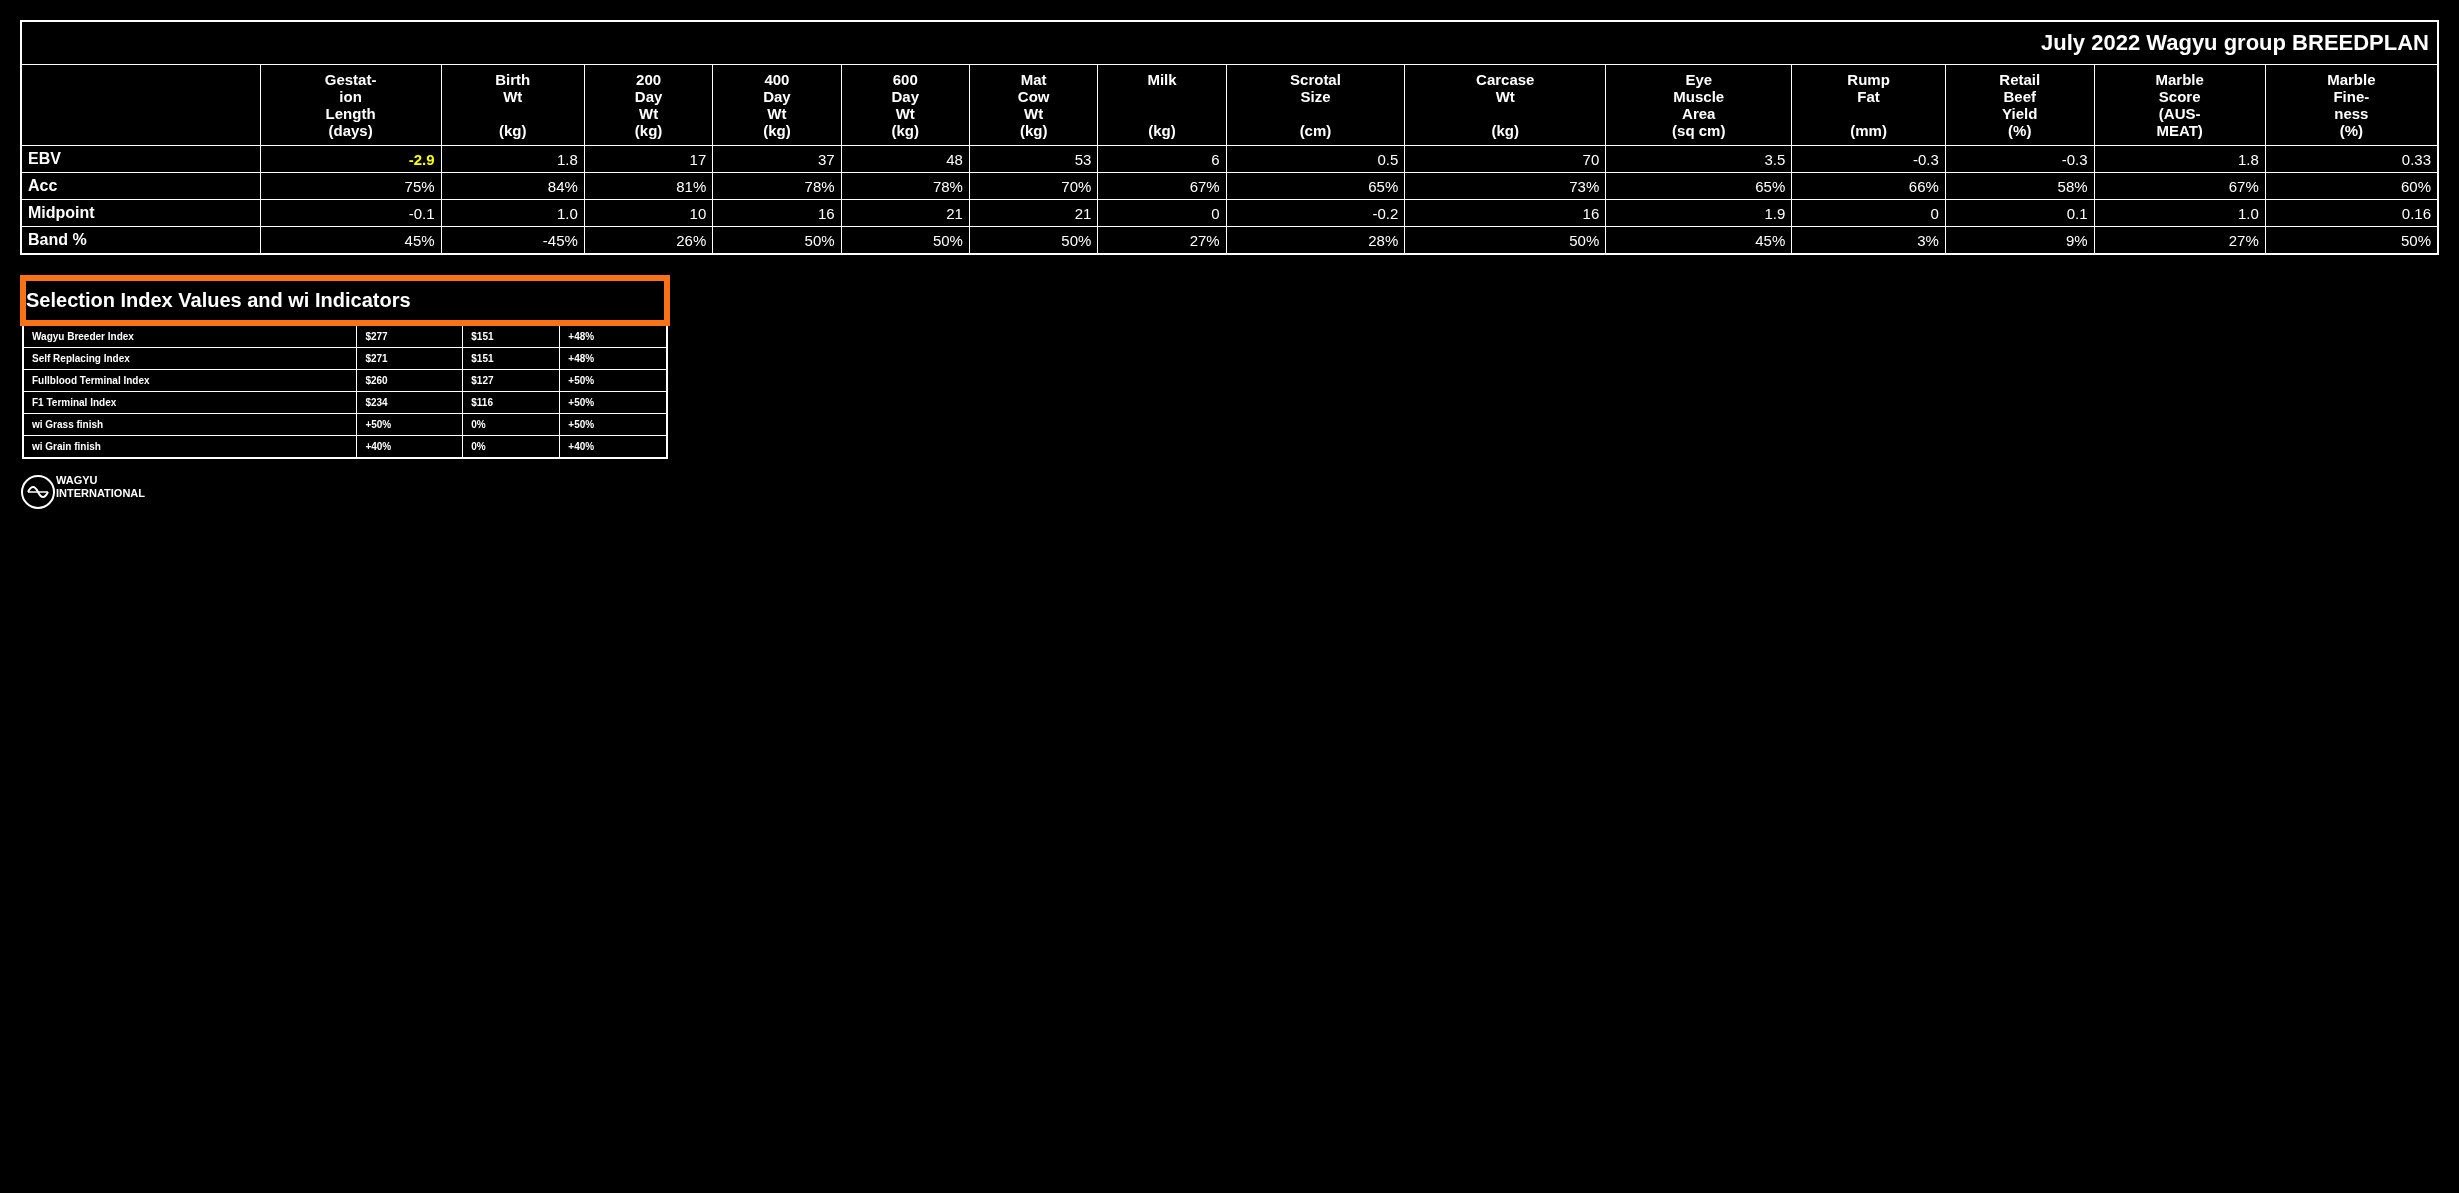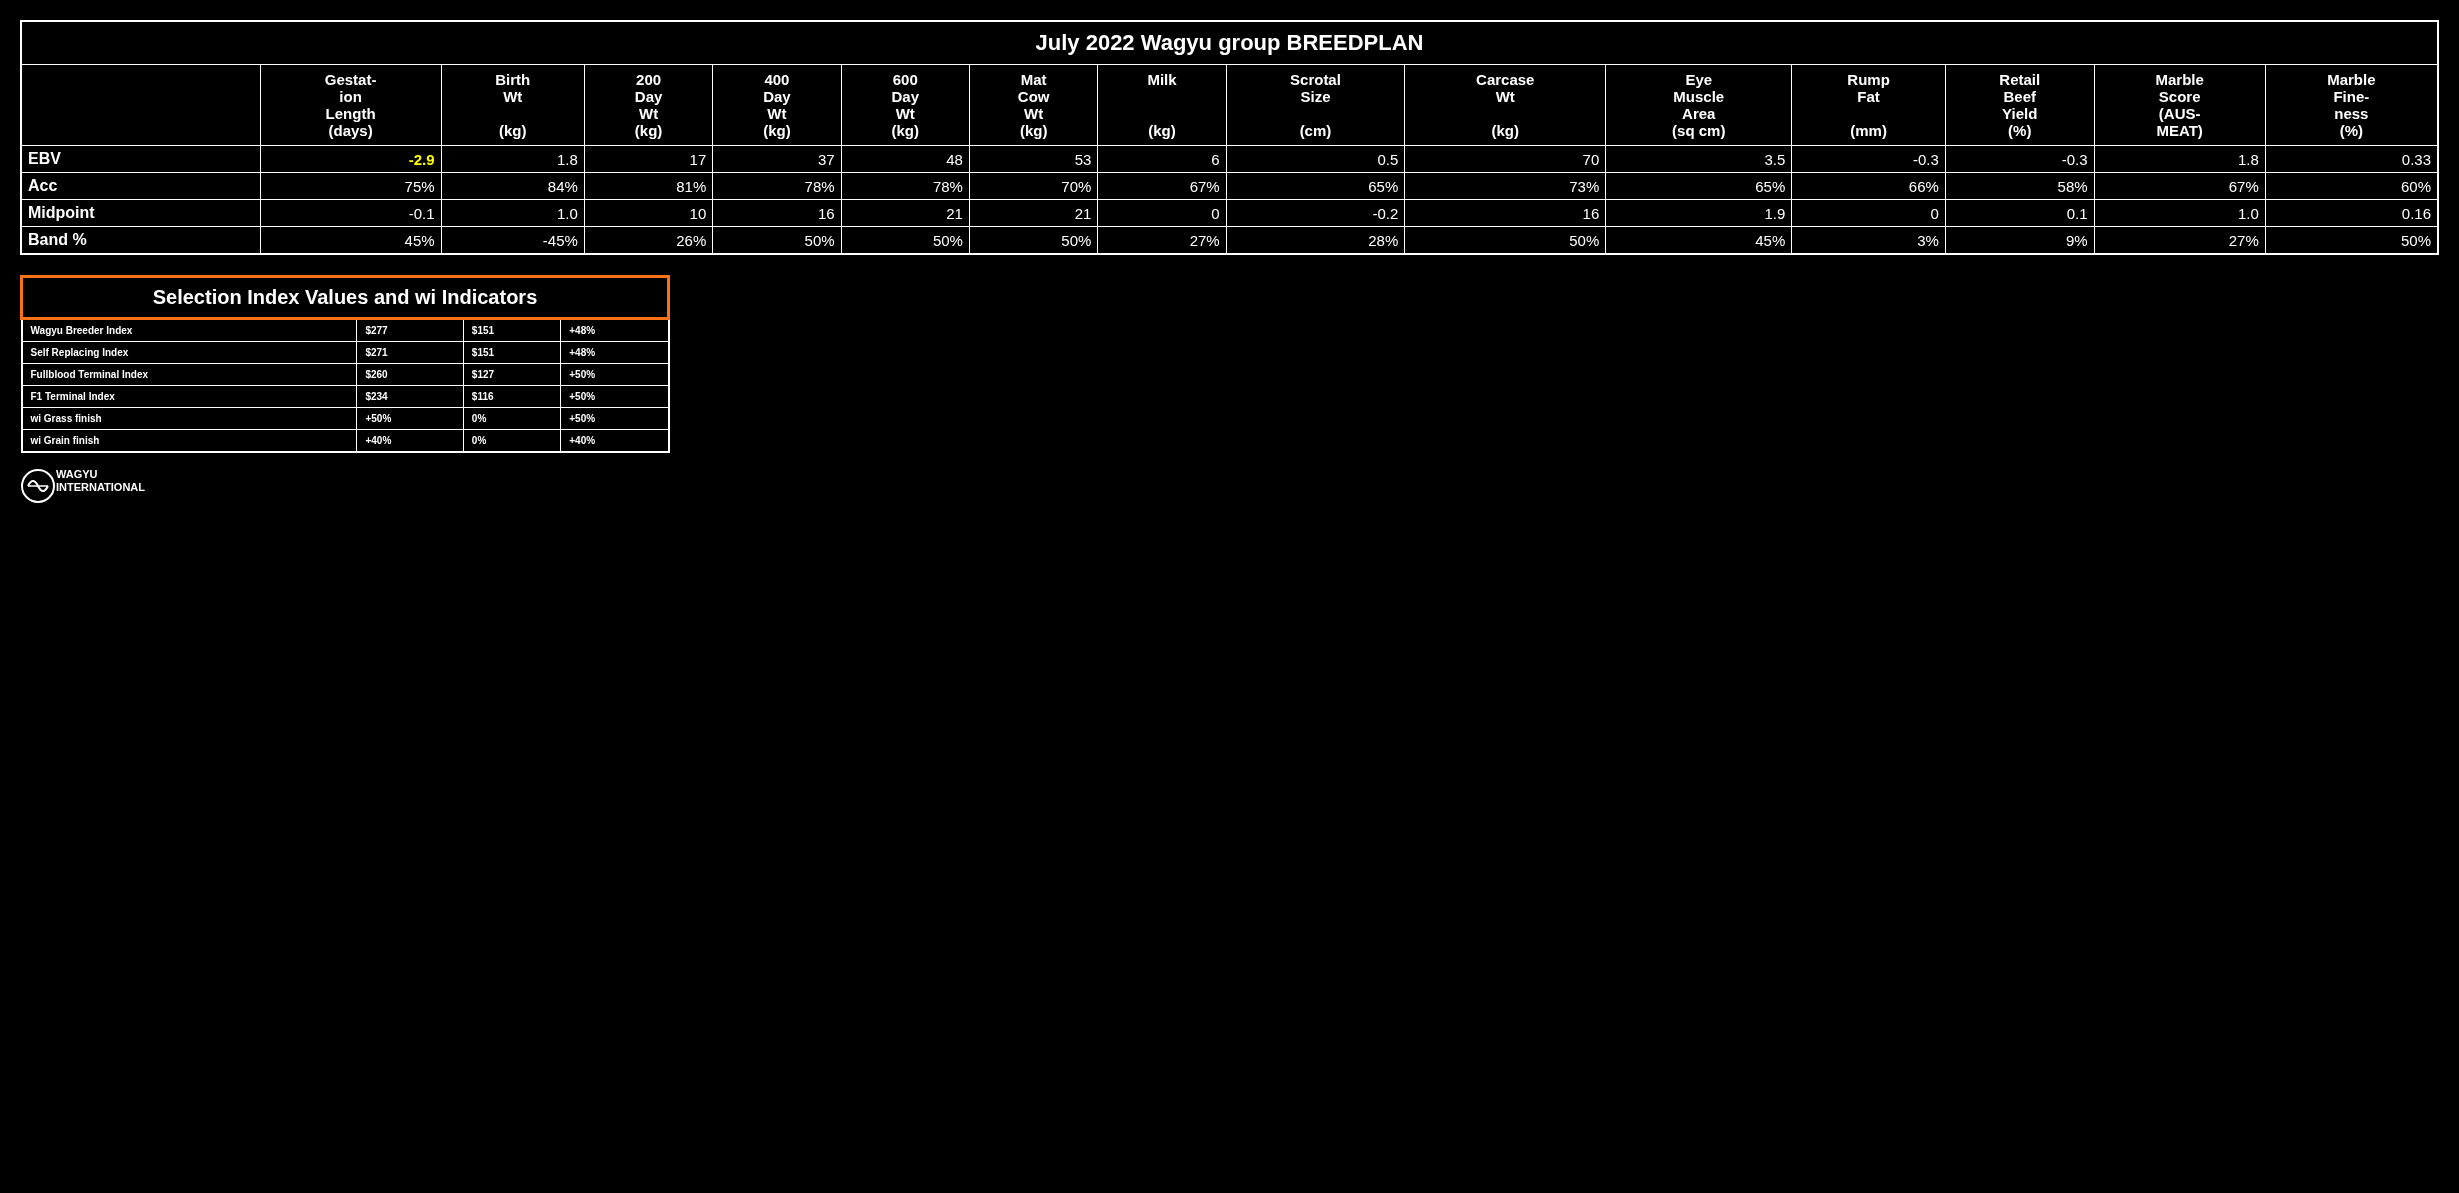--- a/index.html
+++ b/index.html
@@ -28,21 +28,20 @@
 
     .breedplan-table th,
     .breedplan-table td {
       border: 1px solid #fff;
       padding: 4px 6px;
       text-align: right;
       font-size: 15px;
     }
 
     .breedplan-table .title-row th {
-      text-align: center;
       font-size: 22px;
       font-weight: bold;
       background: #000;
       padding: 8px;
     }
 
     .breedplan-table .header-row th {
       text-align: center;
       font-weight: bold;
       font-size: 15px;
@@ -76,25 +75,25 @@
       margin-bottom: 15px;
     }
 
     .selection-table {
       width: 100%;
       border-collapse: collapse;
       border: 2px solid #fff;
     }
 
     .selection-table .section-title th {
-      text-align: center;
+      text-align: left;
       font-size: 20px;
       font-weight: bold;
       padding: 8px 0;
-      border: 3px solid #f97316;
+      border: 6px solid #f97316;
     }
 
     .selection-table .col-header th {
       font-weight: bold;
       font-size: 15px;
       padding: 5px 8px;
       border: 1px solid #fff;
       text-align: right;
     }
 

